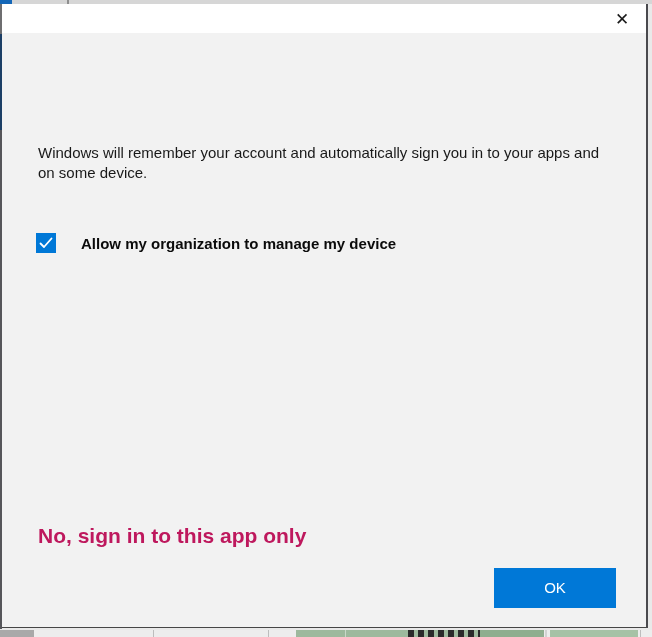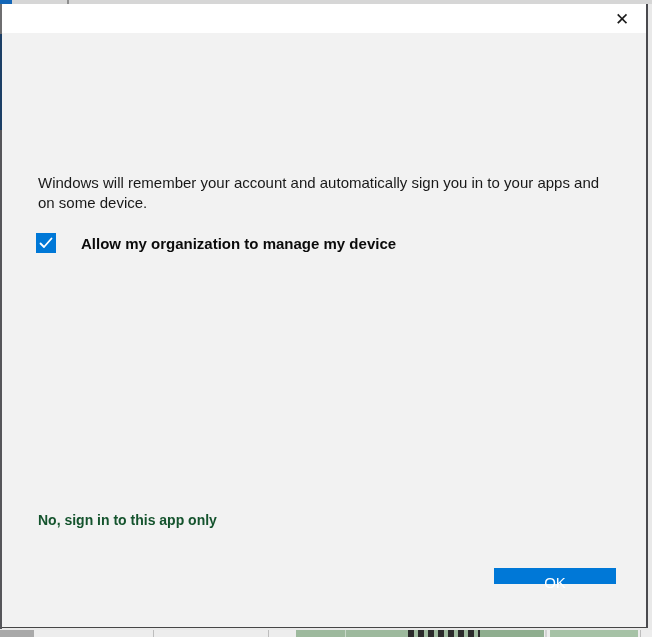--- a/index.html
+++ b/index.html
@@ -51,42 +51,42 @@
     color:#1a1a1a;font-size:17px;font-weight:300;line-height:1;
     font-family:"DejaVu Sans",sans-serif;
   }
   .heading{
     position:absolute;left:36px;top:84px;
     font-size:25px;font-weight:300;color:#262626;
     letter-spacing:.2px;margin:0;line-height:30px;
   }
   .body-text{
     position:absolute;left:36px;top:139px;width:575px;
-    font-size:15px;line-height:20px;color:#191919;margin-top:30px;
+    font-size:15px;line-height:20px;color:#191919;
   }
   .checkbox-row{
     position:absolute;left:34px;top:229px;
     display:flex;align-items:center;cursor:pointer;
   }
   .checkbox-box{
     width:20px;height:20px;background:var(--accent,#0078d7);
     display:flex;align-items:center;justify-content:center;flex:0 0 auto;
   }
   .checkbox-box svg{display:block;}
   .checkbox-label{
     margin-left:25px;font-size:15px;font-weight:bold;color:#0b0b0b;
   }
   .app-only-link{
-    position:absolute;left:36px;top:508px;
-    font-size:14px;font-weight:bold;color:#14532d;
+    position:absolute;left:36px;top:520px;
+    font-size:21px;font-weight:bold;color:#be185d;
     text-decoration:none;cursor:pointer;
   }
   .ok-button{
     position:absolute;left:492px;top:564px;
-    width:122px;height:16px;
+    width:122px;height:40px;
     background:#0078d7;color:#ffffff;
     border:none;font-size:15px;
     font-family:"Liberation Sans","DejaVu Sans",sans-serif;
     cursor:pointer;padding:0;line-height:30px;text-align:center;
   }
 </style>
 </head>
 <body>
 
 <div class="stage">

